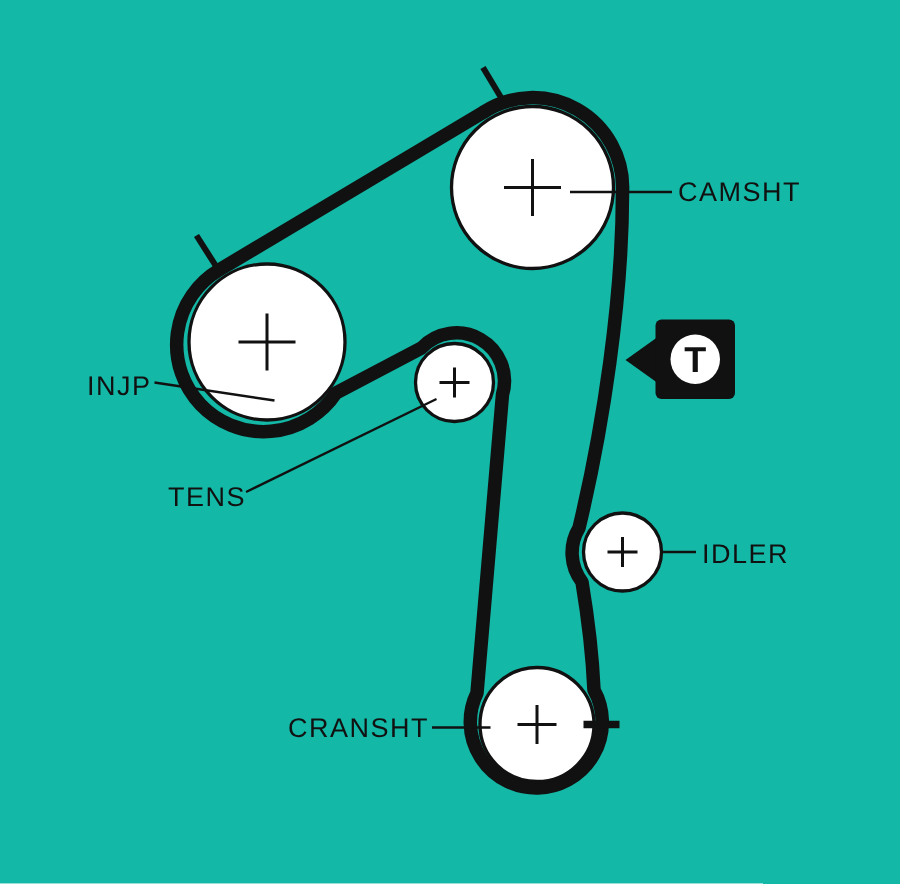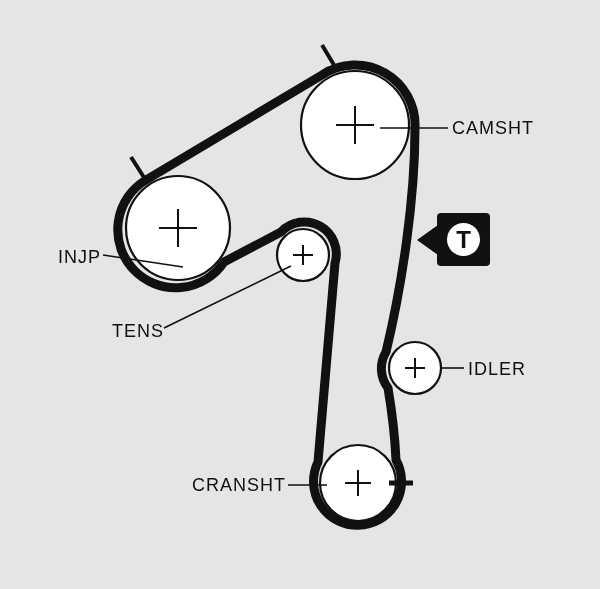--- a/index.html
+++ b/index.html
@@ -4,21 +4,21 @@
 <style>
   html, body {
     margin: 0;
     padding: 0;
     background: #ffffff;
   }
   .stage {
     position: relative;
     width: 600px;
     height: 589px;
-    background: #e5e5e5;
+    background: #14b8a6;
     overflow: hidden;
   }
   svg { display: block; }
   .label {
     font-family: "Liberation Sans", sans-serif;
     font-size: 18px;
     fill: #111111;
     letter-spacing: 1px;
   }
   .tletter {

